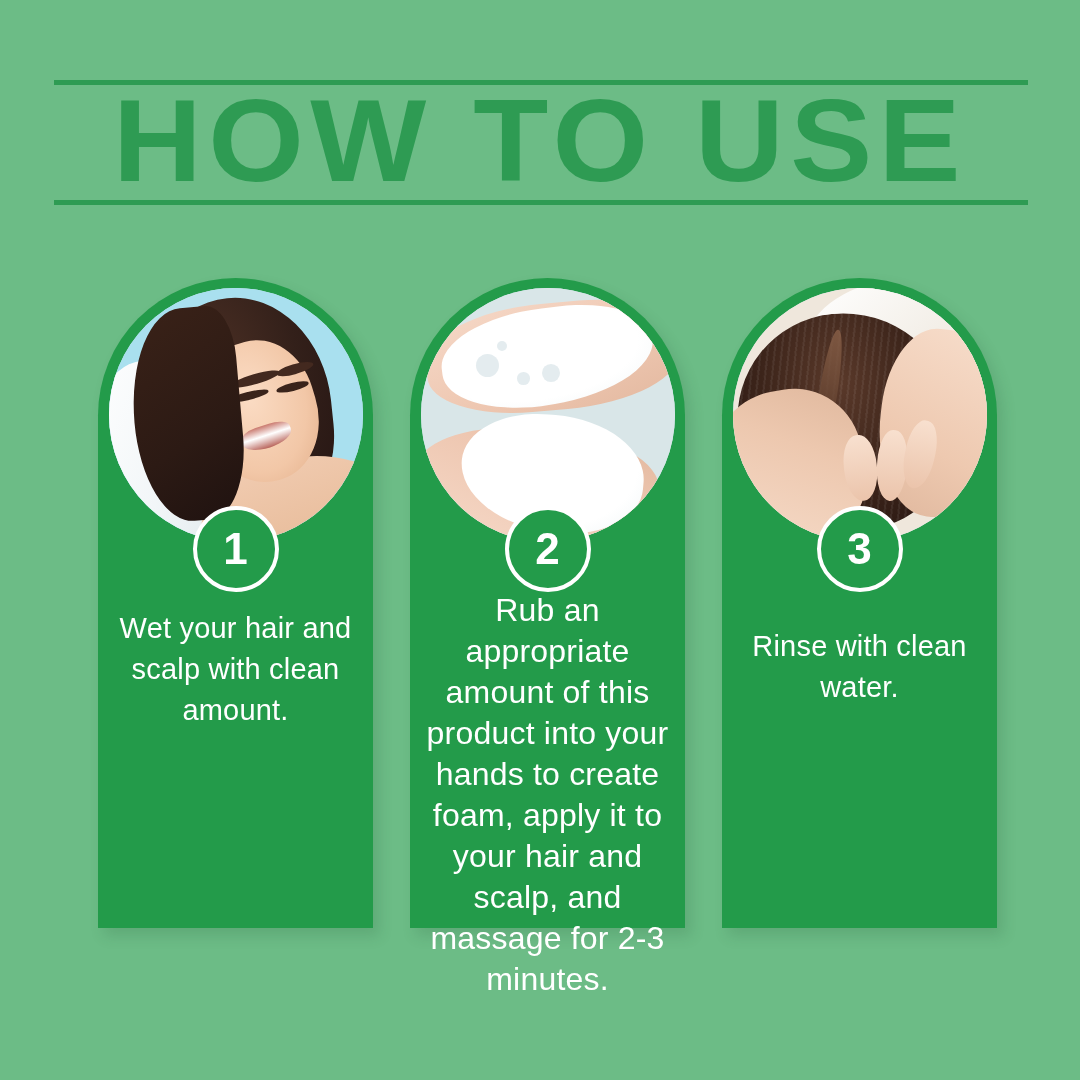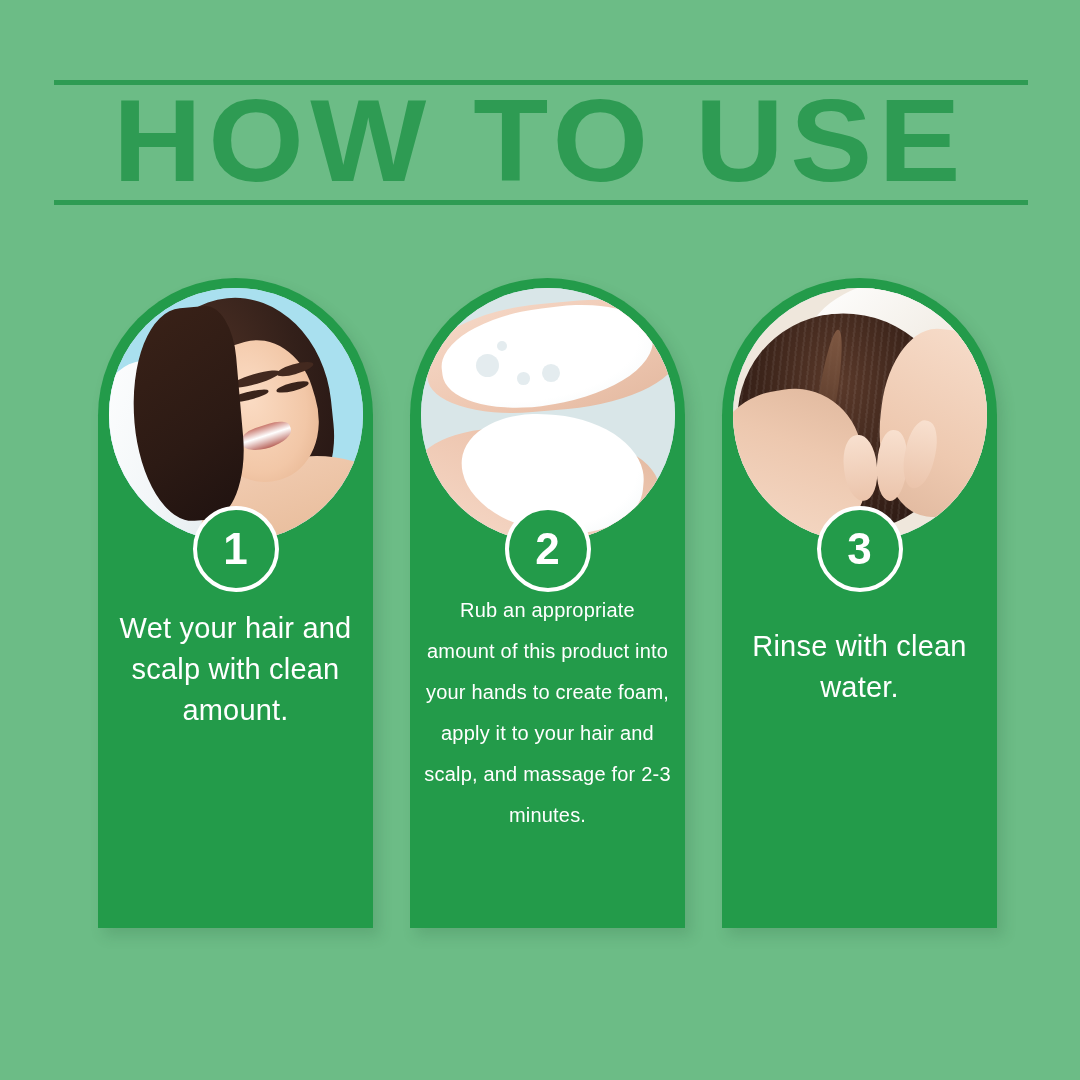--- a/index.html
+++ b/index.html
@@ -240,21 +240,21 @@
   .caption {
     position:absolute;
     left:14px; right:14px;
     top:330px;
     color:#ffffff;
     text-align:center;
     font-size:29px;
     line-height:41px;
     letter-spacing:.2px;
   }
-  .card-2 .caption { top:312px; font-size:20px; line-height:41px; }
+  .card-2 .caption { top:312px; font-size:32px; line-height:41px; }
   .card-3 .caption { top:348px; }
 </style>
 </head>
 <body>
 
 <div id="header">
   <div class="rule" id="rule-top"></div>
   <div id="page-title">HOW TO USE</div>
   <div class="rule" id="rule-bottom"></div>
 </div>

